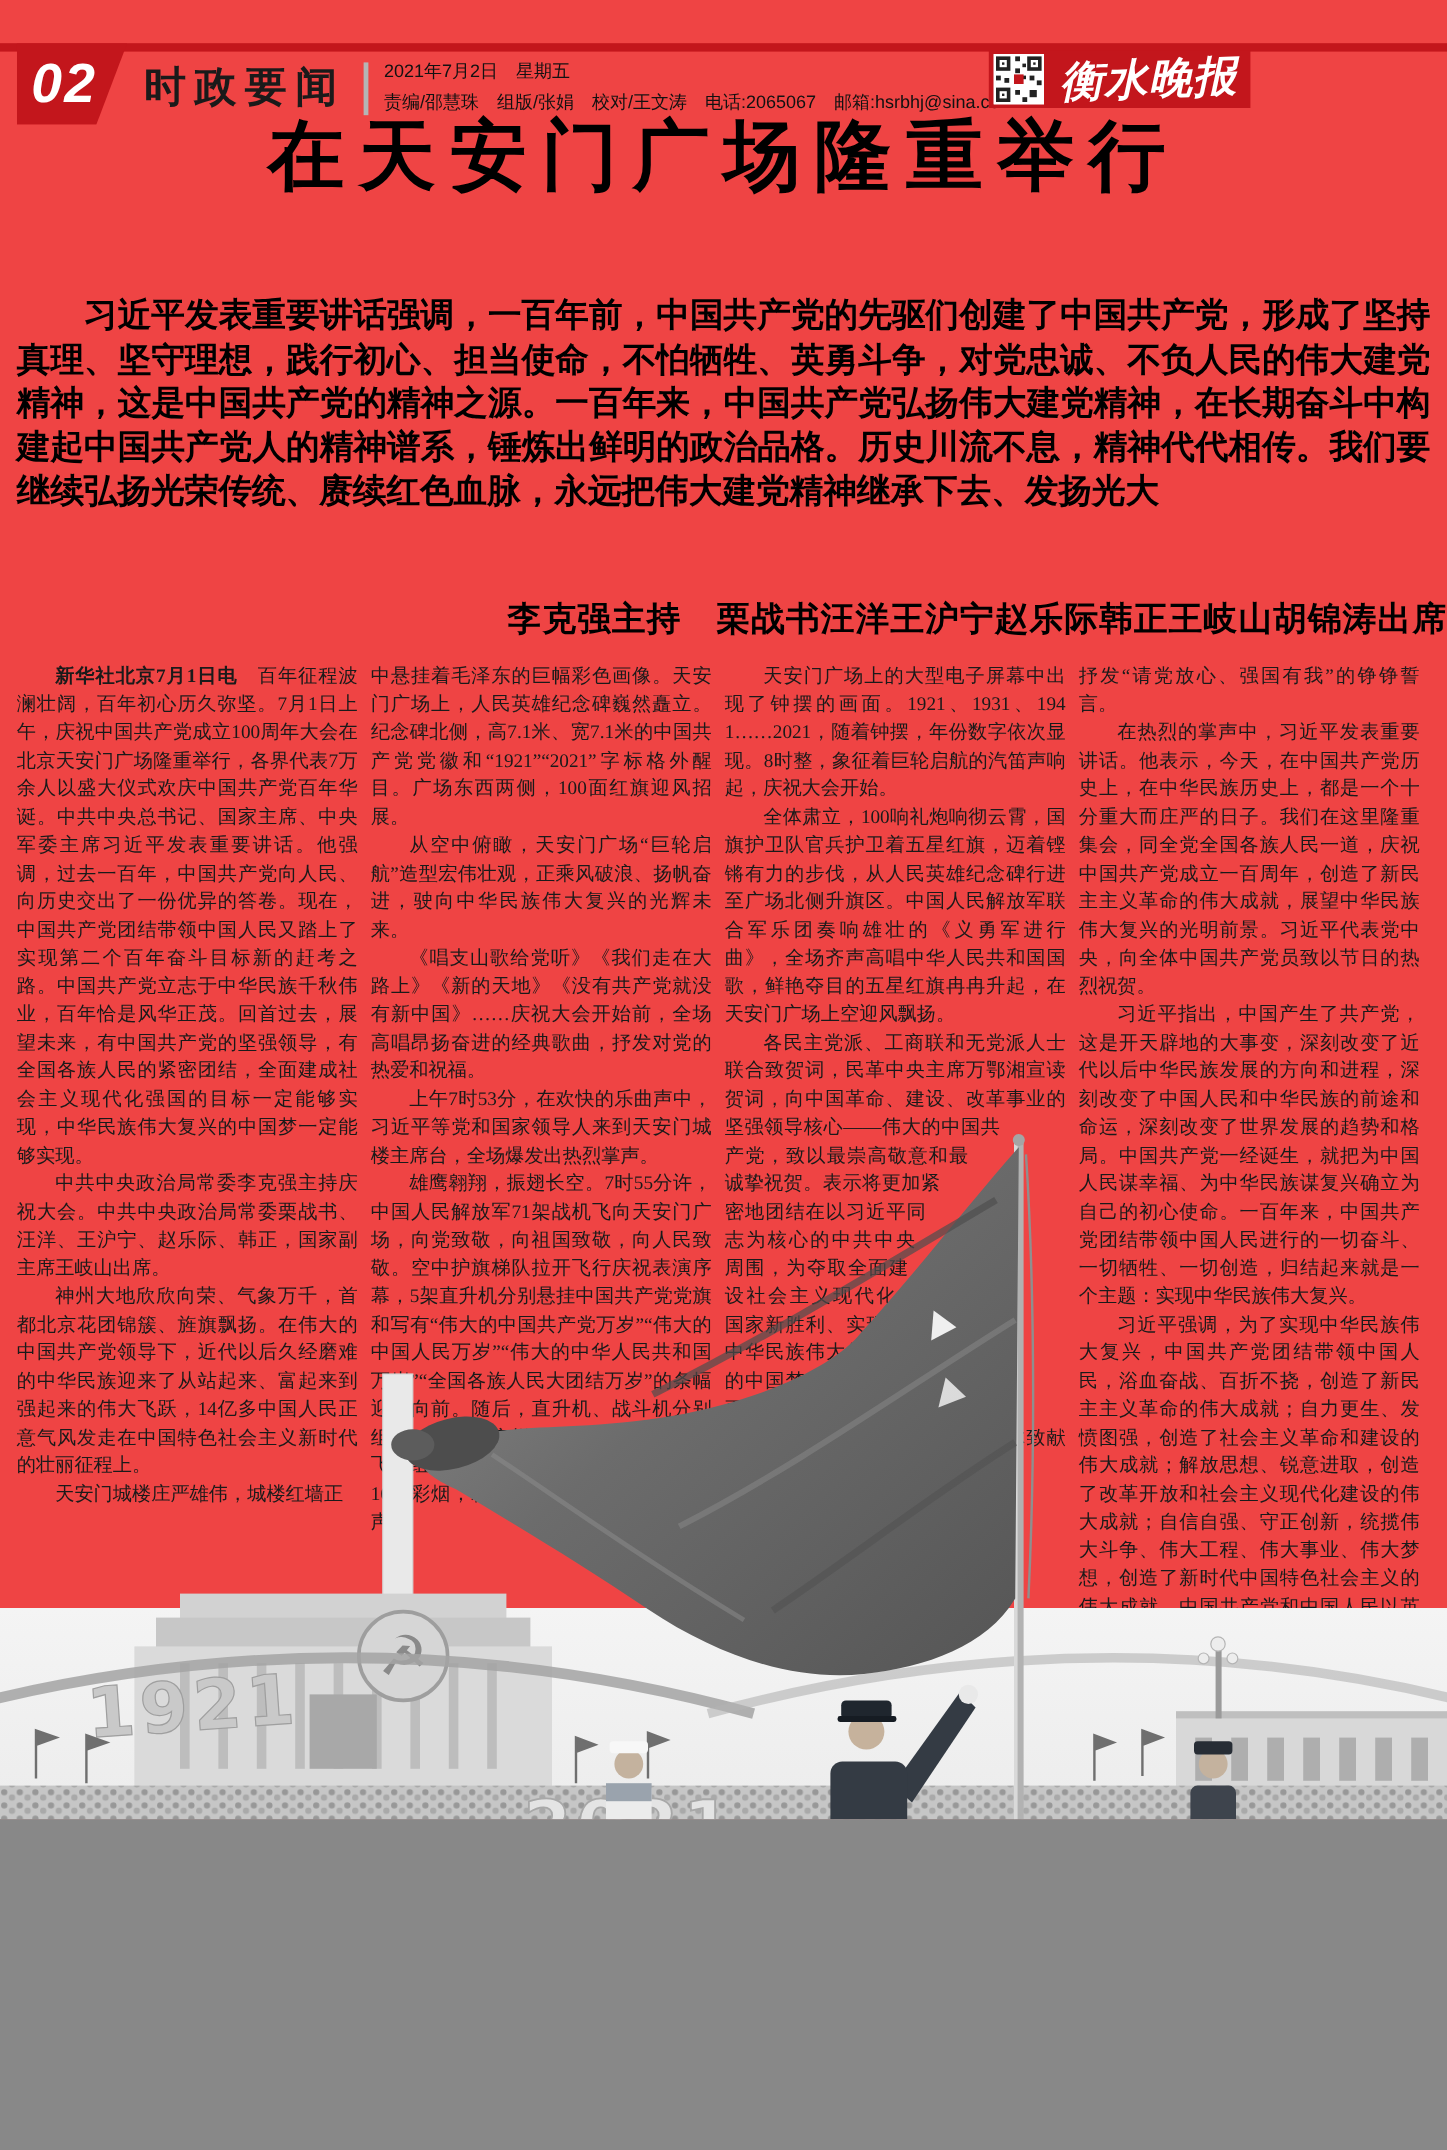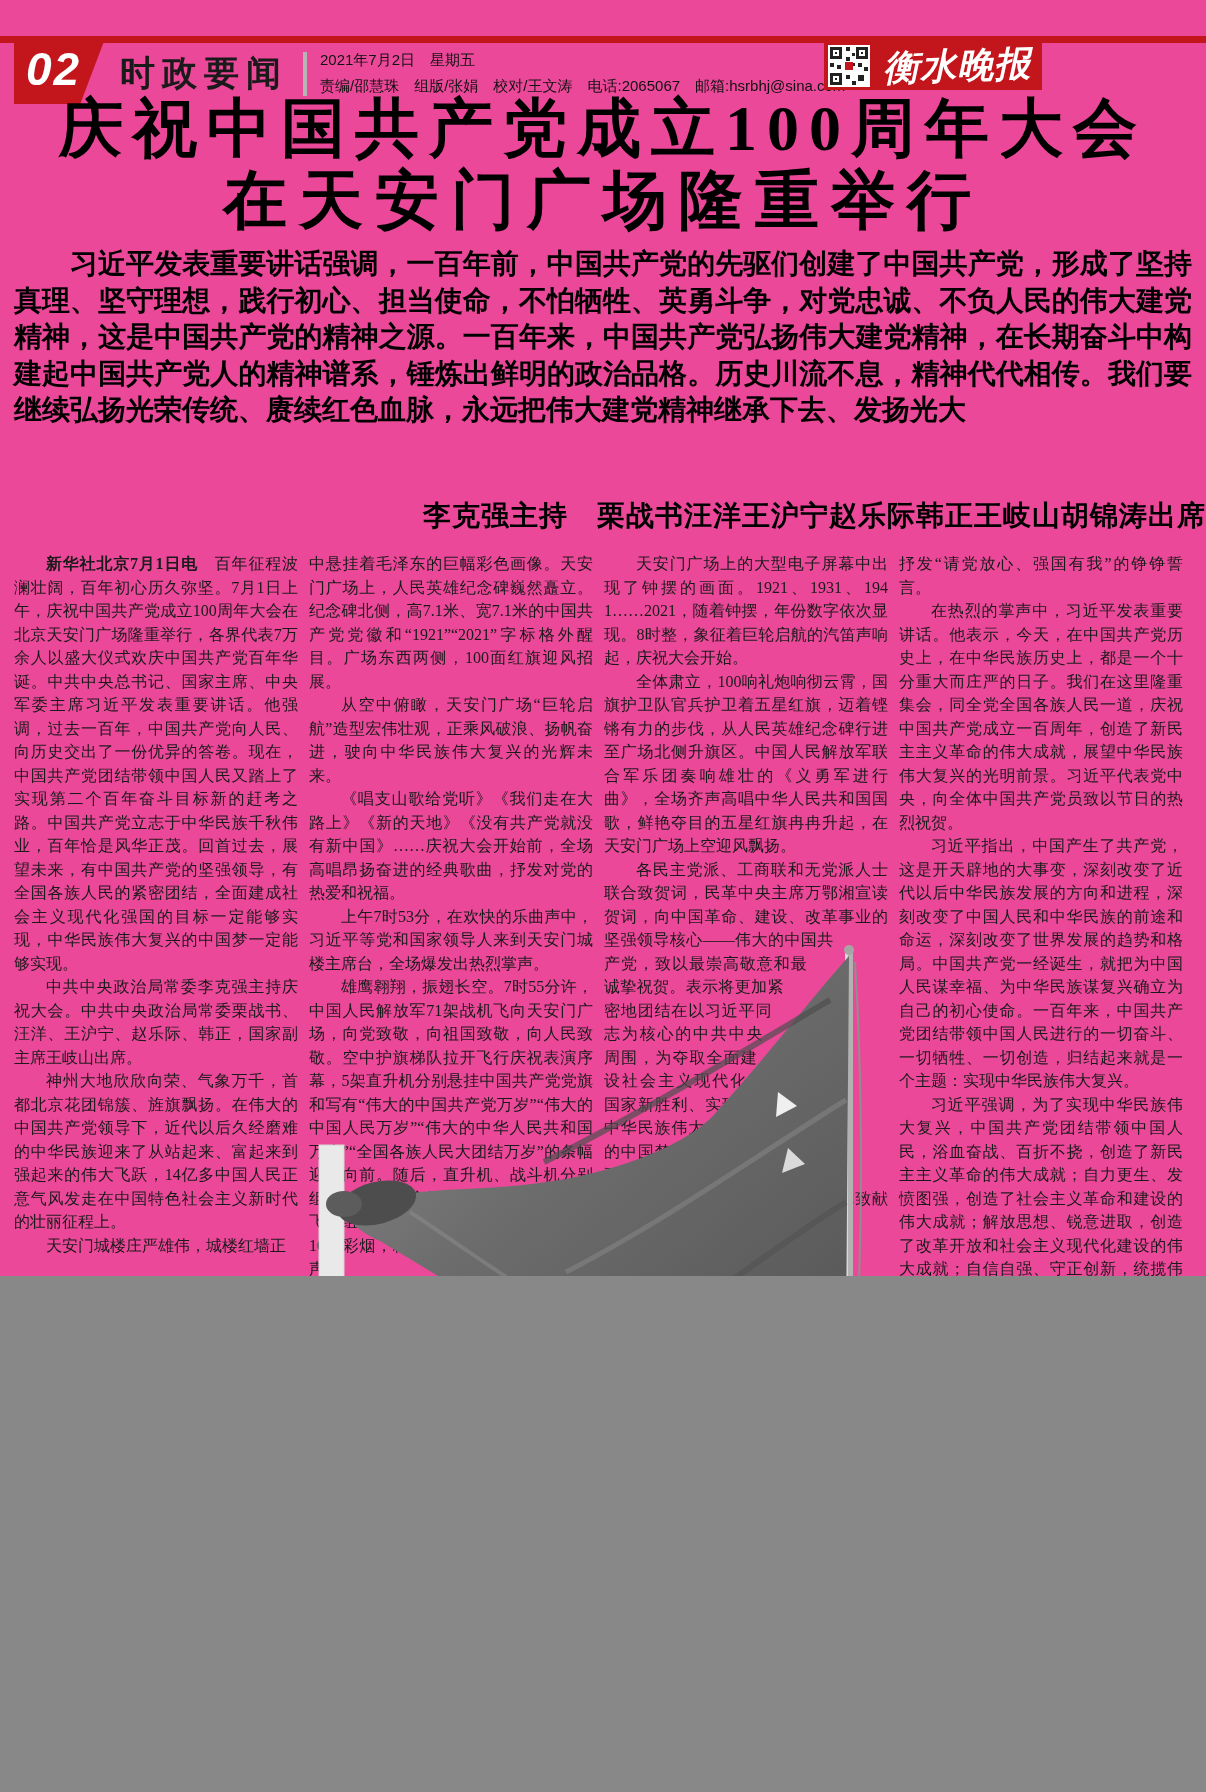--- a/index.html
+++ b/index.html
@@ -1,17 +1,17 @@
 <!DOCTYPE html>
 <html><head>
 <meta charset="utf-8">
 <style>
   html,body{margin:0;padding:0;background:#888;}
   #page{
-    position:relative;width:1206px;height:1276px;background:#ec4899;
+    position:relative;width:1206px;height:1516px;background:#ef4444;
     margin:0 auto;overflow:hidden;
     font-family:"Liberation Serif","DejaVu Serif",serif;color:#111;
   }
   
   .topstrip{position:absolute;left:0;top:36px;width:1206px;height:7px;background:#c3161c;}
   .pagenum{
     position:absolute;left:14px;top:36px;width:92px;height:68px;background:#c3161c;
     clip-path:polygon(0 0,100% 0,72% 100%,0 100%);
     color:#fff;font:italic 700 46px/66px "Liberation Sans","DejaVu Sans",sans-serif;
     padding-left:12px;box-sizing:border-box;letter-spacing:2px;
@@ -116,21 +116,20 @@
           <rect x="7" y="7" width="2" height="2"></rect>
           <rect x="33" y="7" width="2" height="2"></rect>
           <rect x="7" y="33" width="2" height="2"></rect>
         </g>
       <rect x="17" y="17" width="8" height="8" fill="#c3161c"></rect>
     </svg>
     <div class="brand">衡水晚报</div>
   </div>
 
   <div class="headline">
-    <div class="l1">庆祝中国共产党成立100周年大会</div>
     <div class="l2">在天安门广场隆重举行</div>
   </div>
 
   <div class="lead">习近平发表重要讲话强调，一百年前，中国共产党的先驱们创建了中国共产党，形成了坚持真理、坚守理想，践行初心、担当使命，不怕牺牲、英勇斗争，对党忠诚、不负人民的伟大建党精神，这是中国共产党的精神之源。一百年来，中国共产党弘扬伟大建党精神，在长期奋斗中构建起中国共产党人的精神谱系，锤炼出鲜明的政治品格。历史川流不息，精神代代相传。我们要继续弘扬光荣传统、赓续红色血脉，永远把伟大建党精神继承下去、发扬光大</div>
 
   <div class="subhead">李克强主持　栗战书汪洋王沪宁赵乐际韩正王岐山胡锦涛出席</div>
 
   <div class="col col1">
       <p class="para"><b>新华社北京7月1日电</b>　百年征程波澜壮阔，百年初心历久弥坚。7月1日上午，庆祝中国共产党成立100周年大会在北京天安门广场隆重举行，各界代表7万余人以盛大仪式欢庆中国共产党百年华诞。中共中央总书记、国家主席、中央军委主席习近平发表重要讲话。他强调，过去一百年，中国共产党向人民、向历史交出了一份优异的答卷。现在，中国共产党团结带领中国人民又踏上了实现第二个百年奋斗目标新的赶考之路。中国共产党立志于中华民族千秋伟业，百年恰是风华正茂。回首过去，展望未来，有中国共产党的坚强领导，有全国各族人民的紧密团结，全面建成社会主义现代化强国的目标一定能够实现，中华民族伟大复兴的中国梦一定能够实现。</p>
       <p class="para">中共中央政治局常委李克强主持庆祝大会。中共中央政治局常委栗战书、汪洋、王沪宁、赵乐际、韩正，国家副主席王岐山出席。</p>

